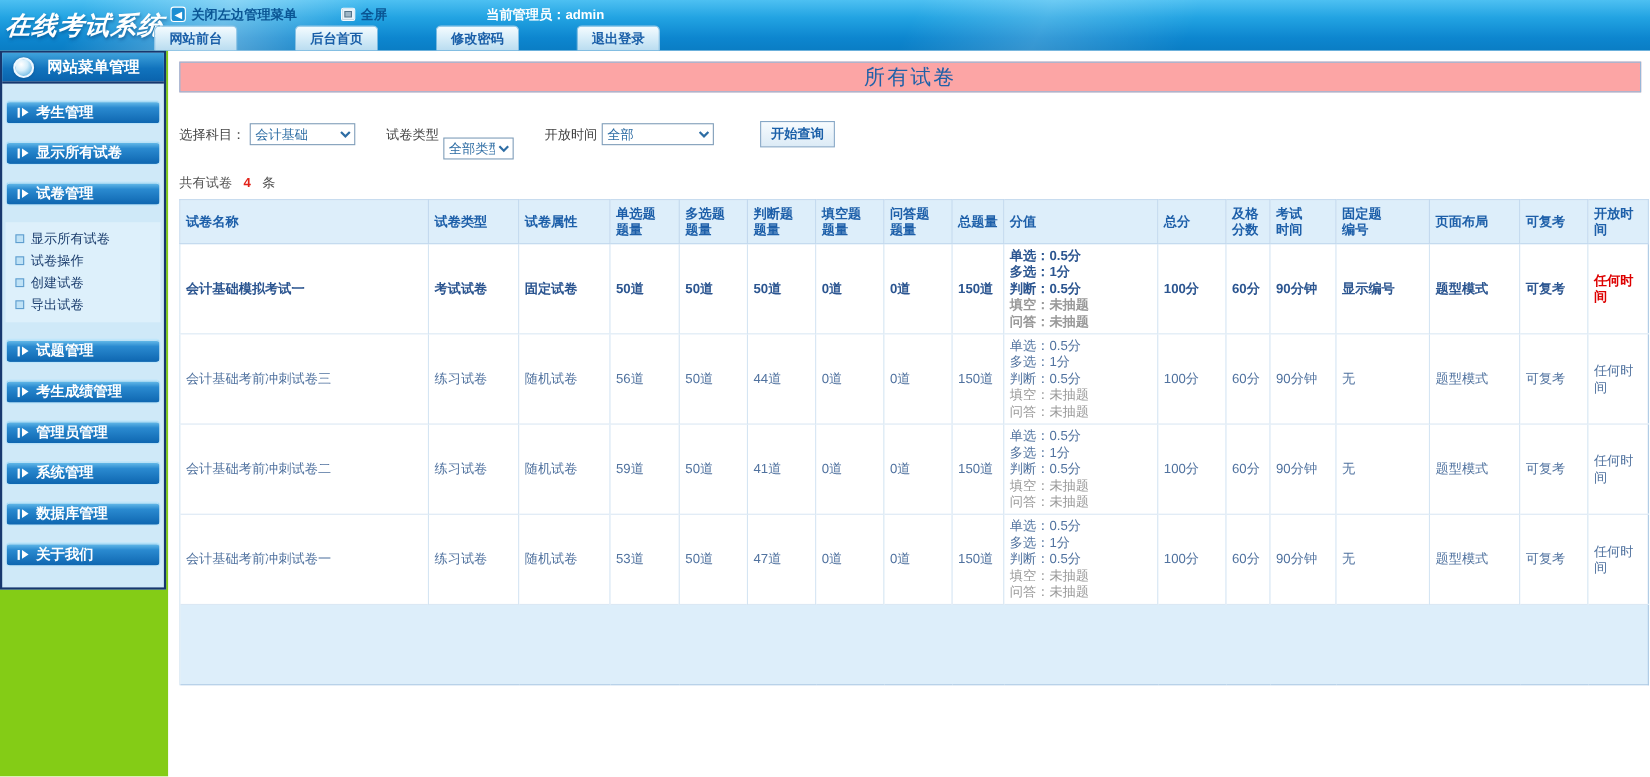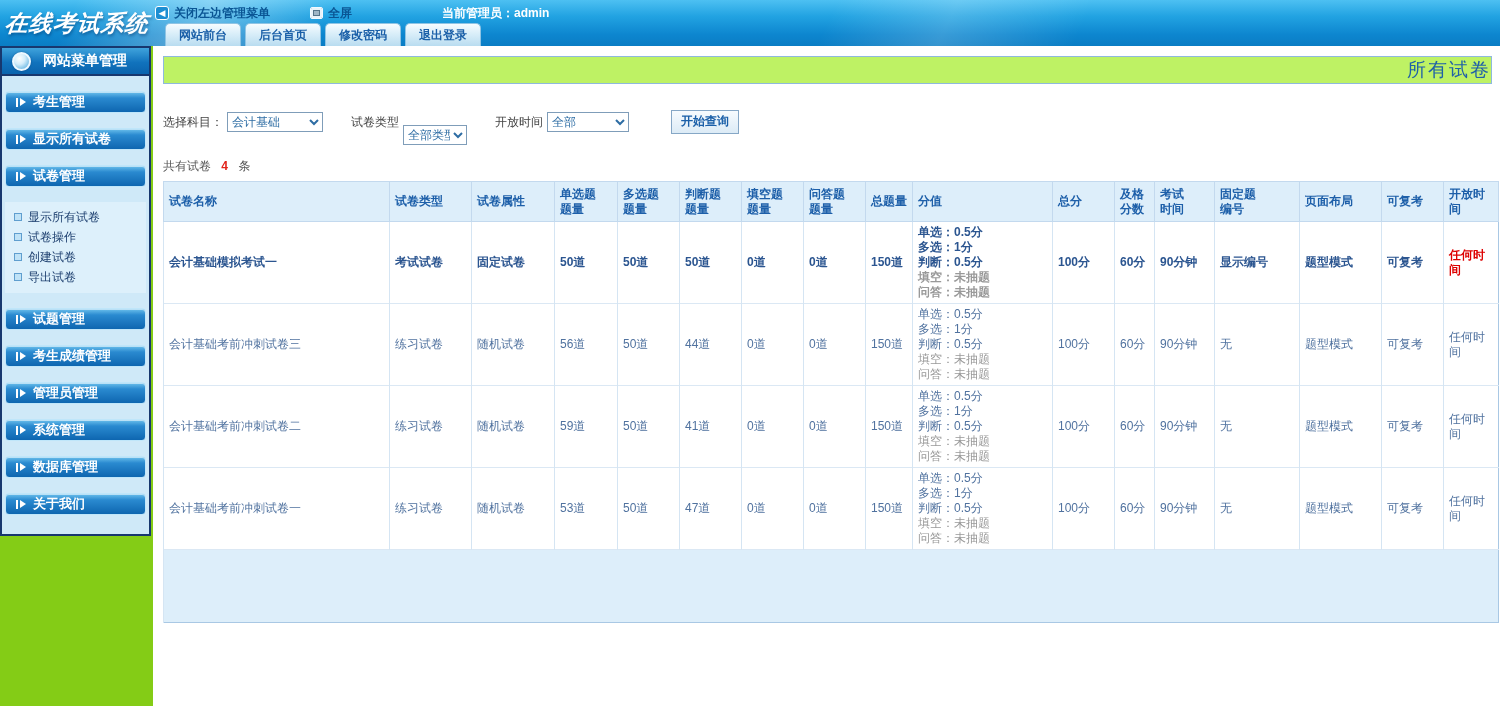--- a/index.html
+++ b/index.html
@@ -20,21 +20,21 @@
   .top-links { position:absolute; left:155px; top:4px; height:18px; display:flex;
     align-items:center; font-size:12px; font-weight:bold; z-index:2; }
   .link-group { display:flex; align-items:center; color:#0a5594; cursor:pointer; }
   .collapse-icon { display:inline-block; width:14px; height:14px; margin-right:5px;
     background:#1d8ed2; border:1px solid #fff; border-radius:3px; color:#fff;
     font-size:9px; line-height:12px; text-align:center; }
   .fullscreen-icon { display:inline-block; width:13px; height:12px; margin:0 5px 0 40px;
     border:1px solid #f2f9ff; border-radius:2px; background:#9fb6c6;
     box-shadow:inset 0 0 0 2px #e8f3fa, inset 0 0 0 3px #55748a; }
   .admin-label { color:#ffffff; margin-left:90px; }
-  .top-tabs { position:absolute; left:165px; bottom:0; display:flex; z-index:2; }
+  .top-tabs { position:absolute; left:140px; bottom:0; display:flex; z-index:2;gap:48px; }
   .top-tab { margin-right:4px; padding:3px 13px 2px; font-size:12px; font-weight:bold;
     color:#1a5fa8; background:linear-gradient(180deg,#f6fcff 0%,#d9eef9 45%,#b9dcf0 100%);
     border:1px solid #8fc4e4; border-bottom:none; border-radius:5px 5px 0 0; cursor:pointer; }
 
   
   .page { display:flex; width:1500px; height:660px; }
   .sidebar { width:153px; height:660px; background:#84cc16; flex:none; }
   .main { flex:1; height:660px; background:#fff; padding:10px 8px 0 10px; overflow:hidden; }
 
   
@@ -53,28 +53,28 @@
   .play-icon .bar { width:2px; height:9px; background:#fff; margin-right:2px; }
   .play-icon .tri { width:0; height:0; border-left:6px solid #fff;
     border-top:4px solid transparent; border-bottom:4px solid transparent; }
   .submenu { background:#ddf0fb; margin:4px 3px; padding:5px 1px 6px 9px; }
   .submenu-item { display:flex; align-items:center; height:20px; font-size:12px;
     color:#1c3e6e; cursor:pointer; }
   .bullet-square { width:8px; height:8px; margin-right:6px; background:#bfe2f6;
     border:1px solid #5f9ecf; }
 
   
-  .page-title-bar { border:1px solid #8fb9dd; background:#bef264; height:28px;
-    display:flex; align-items:center; justify-content:flex-end;
+  .page-title-bar { border:1px solid #8fb9dd; background:#fca5a5; height:28px;
+    display:flex; align-items:center; justify-content:center;
     color:#2061a8; font-size:19px; letter-spacing:2px; }
   .filters { margin-top:15px; display:flex; align-items:center; font-size:12px; color:#444; }
   .filters label { margin-right:4px; }
   .filters select { height:20px; font-size:12px; color:#2e6da4; border:1px solid #7f9db9;
     background:#fff; margin-right:28px; }
-  .sel-subject { width:96px; } .sel-type { width:64px;margin-top:26px; } .sel-open { width:82px; }
+  .sel-subject { width:96px; } .sel-type { width:64px;margin-top:26px; } .sel-open { width:102px; }
   .query-btn { margin-left:14px; padding:2px 9px 3px; font-size:12px; font-weight:bold;
     color:#1a5fa8; background:linear-gradient(180deg,#f7fbfe 0%,#dcebf6 100%);
     border:1px solid #86a7c6; cursor:pointer; }
   .count-line { margin:13px 0 6px; font-size:12px; color:#555; }
   .count-line .num { color:#e2231a; font-weight:bold; margin:0 7px; }
 
   
   table.papers { width:1335px; border-collapse:collapse; table-layout:fixed;
     border:1px solid #a9c8e4; font-size:12px; }
   table.papers th { background:#ddeefa; color:#1d5fa9; font-weight:bold; text-align:left;

